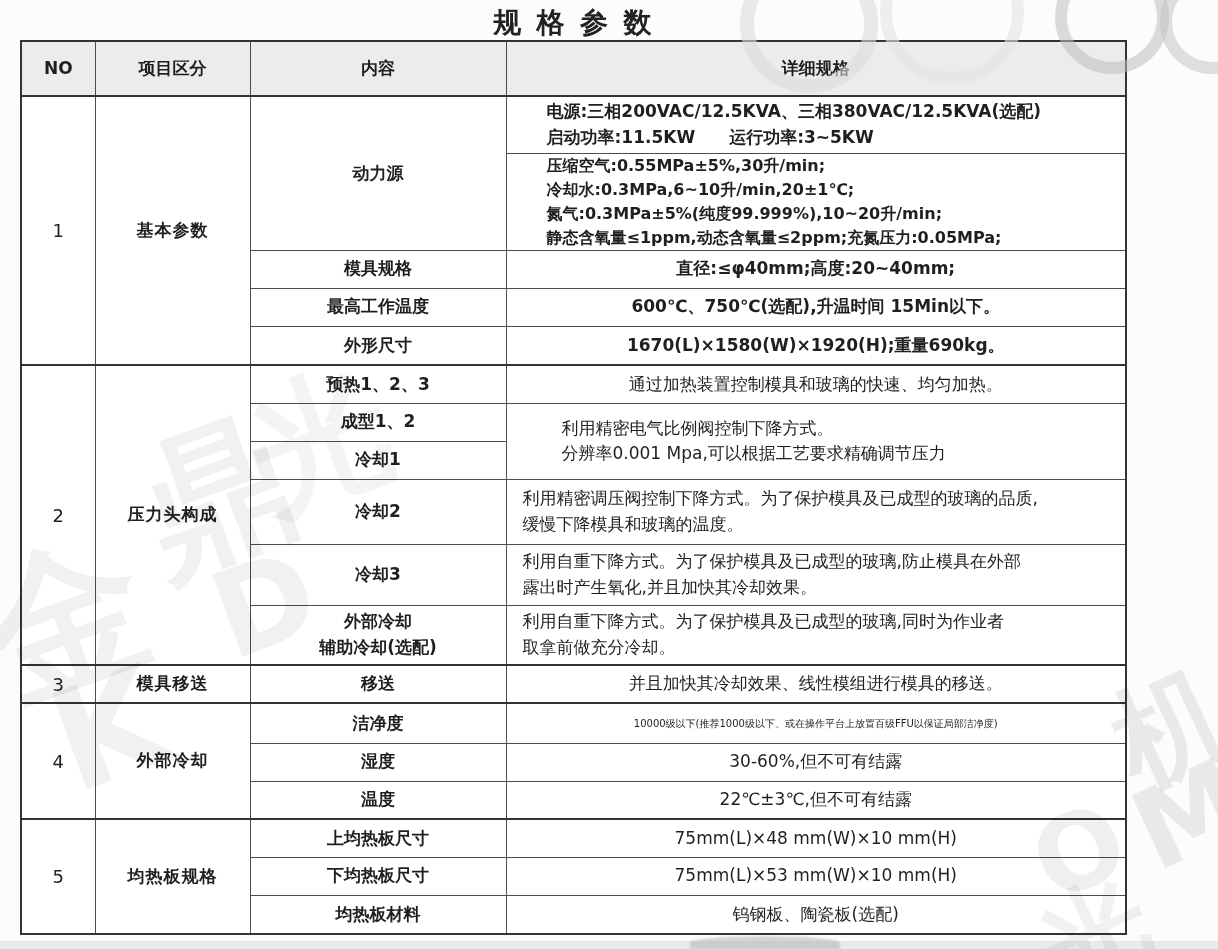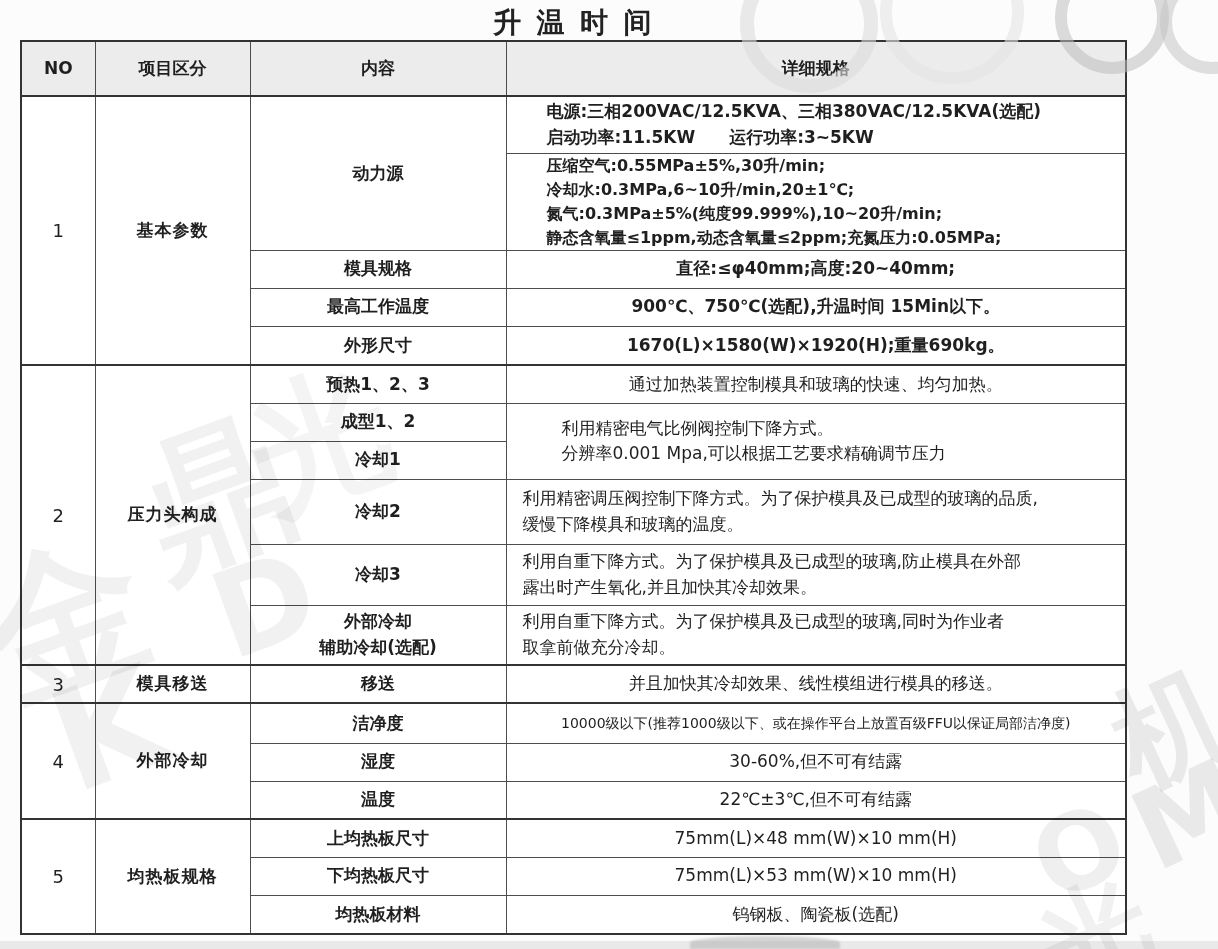--- a/index.html
+++ b/index.html
@@ -35,42 +35,42 @@
   tr.sec td{border-top:2px solid #333;}
   .num{text-align:center;font-weight:normal;font-size:18px;}
   .cat{text-align:center;font-weight:bold;letter-spacing:1px;}
   .lbl{text-align:center;font-weight:bold;white-space:pre-line;line-height:1.5;}
   .spec{text-align:center;white-space:pre-line;line-height:1.5;}
   .spec.strong{font-weight:600;}
   .spec.left{text-align:left;}
   .pl-lg{padding-left:40px;}
   .pl-md{padding-left:55px;}
   .pl-sm{padding-left:16px;}
-  .small{font-size:14px;}
+  .small{font-size:10px;}
   
   .wm{
     position:absolute;pointer-events:none;user-select:none;
     font-weight:bold;color:#000;line-height:1;z-index:3;
   }
   .ring{
     position:absolute;pointer-events:none;border-radius:50%;z-index:3;
   }
   .bottom-strip{
     position:absolute;left:0;top:941px;width:1218px;height:8px;
     background:#e9e9e9;z-index:1;
   }
   .smudge{
     position:absolute;left:690px;top:936px;width:150px;height:13px;
     background:#a8a8a8;border-radius:50% 50% 0 0;opacity:.45;filter:blur(1px);z-index:4;
   }
 </style>
 </head>
 <body>
 
-<div class="page-title">升温时间</div>
+<div class="page-title">规格参数</div>
 
 <table class="spec">
   <colgroup>
     <col style="width:74px"><col style="width:155px"><col style="width:256px"><col style="width:620px">
   </colgroup>
   <thead>
     <tr style="height:55px">
       <th>NO</th>
       <th>项目区分</th>
       <th>内容</th>
@@ -91,21 +91,21 @@
 冷却水:0.3MPa,6~10升/min,20±1℃;
 氮气:0.3MPa±5%(纯度99.999%),10~20升/min;
 静态含氧量≤1ppm,动态含氧量≤2ppm;充氮压力:0.05MPa;</td>
     </tr>
     <tr style="height:38px">
       <td class="lbl">模具规格</td>
       <td class="spec strong">直径:≤φ40mm;高度:20~40mm;</td>
     </tr>
     <tr style="height:38px">
       <td class="lbl">最高工作温度</td>
-      <td class="spec strong">900℃、750℃(选配),升温时间 15Min以下。</td>
+      <td class="spec strong">600℃、750℃(选配),升温时间 15Min以下。</td>
     </tr>
     <tr style="height:39px">
       <td class="lbl">外形尺寸</td>
       <td class="spec strong">1670(L)×1580(W)×1920(H);重量690kg。</td>
     </tr>
 
     
     <tr class="sec" style="height:38px">
       <td class="num" rowspan="6">2</td>
       <td class="cat" rowspan="6">压力头构成</td>

